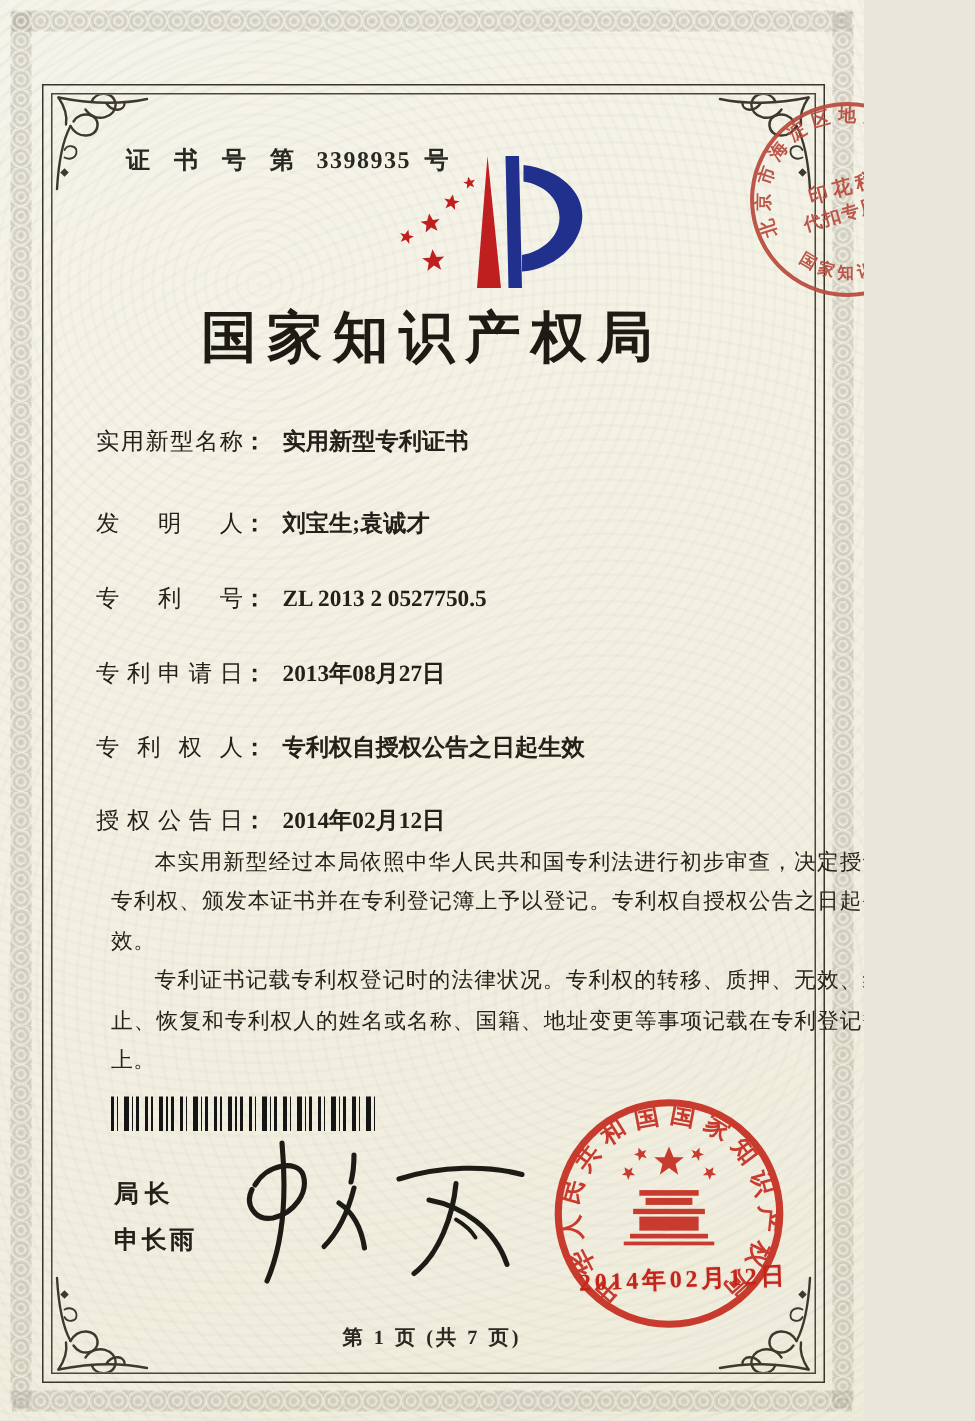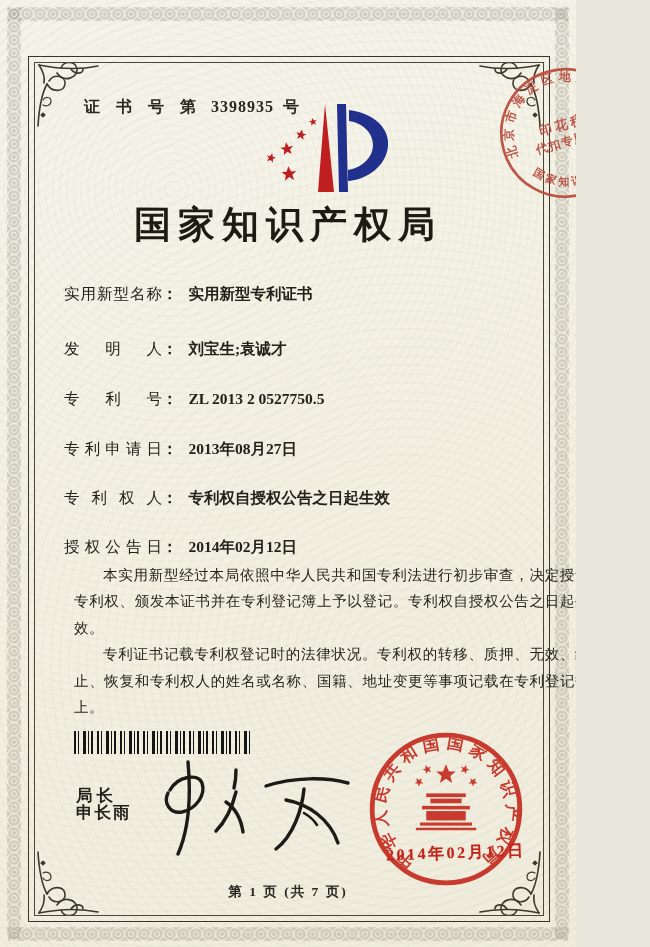--- a/index.html
+++ b/index.html
@@ -66,21 +66,21 @@
   .barcode { position:absolute; left:74px; top:731px; width:178px; height:23px;
     background:repeating-linear-gradient(90deg,
       #151515 0 2px, transparent 2px 4px,
       #151515 4px 5px, transparent 5px 9px,
       #151515 9px 12px, transparent 12px 14px,
       #151515 14px 15px, transparent 15px 17px,
       #151515 17px 19px, transparent 19px 23px); }
 
   .director { position:absolute; left:76px; top:788px; font-size:16.5px; font-weight:700;
     color:#23211a; letter-spacing:4px; line-height:1.0; }
-  .director .line2 { letter-spacing:2px; }
+  .director .line2 { margin-top:14px; letter-spacing:2px; }
 
   .signature { position:absolute; left:138px; top:756px; width:235px; height:105px; color:#1c1b16; }
 
   .issue-seal { position:absolute; left:368px; top:731px; width:156px; height:156px; opacity:.9; }
   .seal-date { position:absolute; left:386px; top:843px; font-size:16px; font-weight:700;
     color:#c4251b; letter-spacing:2.5px; transform:rotate(-2deg); text-shadow:0 0 1px rgba(196,37,27,.4); }
 
   .footer { position:absolute; left:0; right:0; top:883px; text-align:center;
     font-size:13.5px; color:#2a2822; letter-spacing:2px; font-weight:600; }
 </style>

